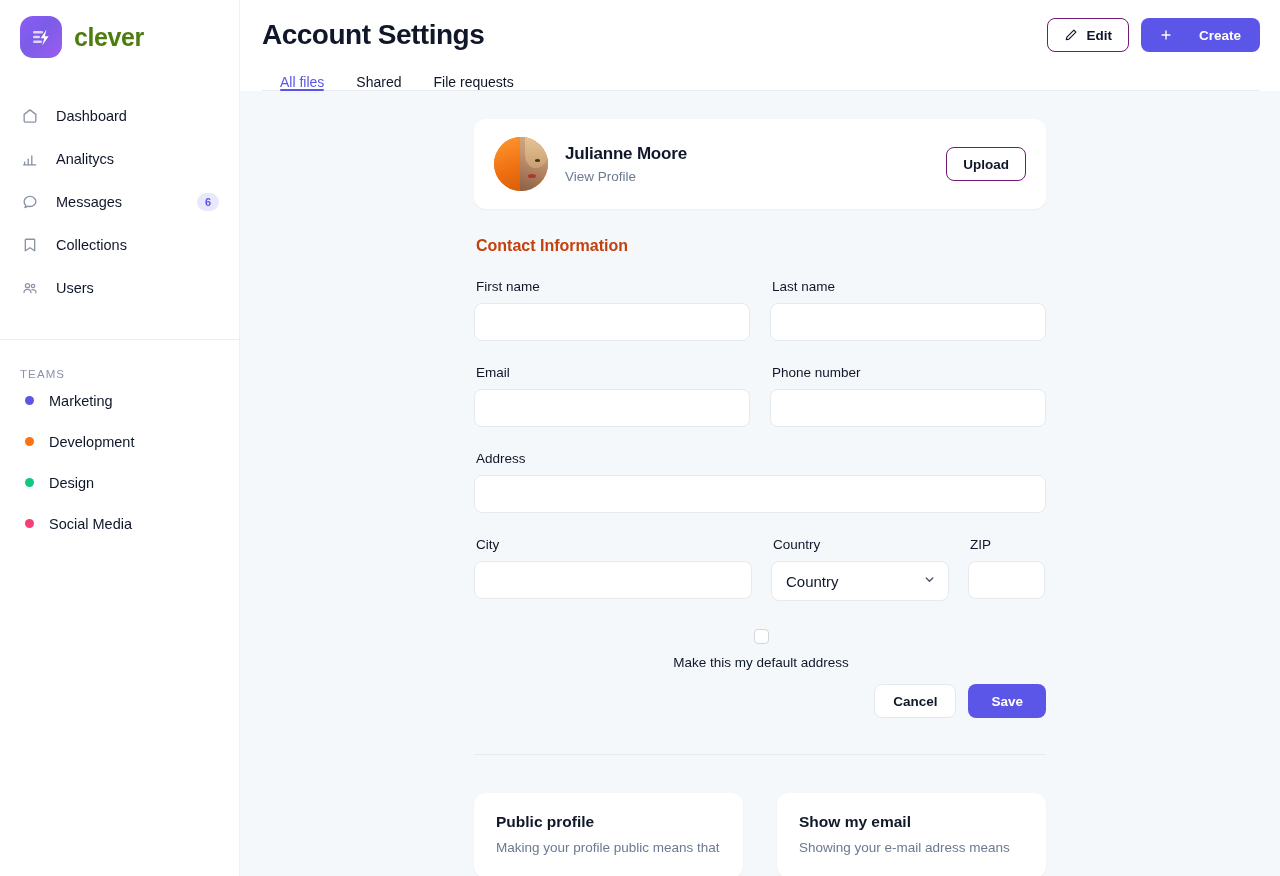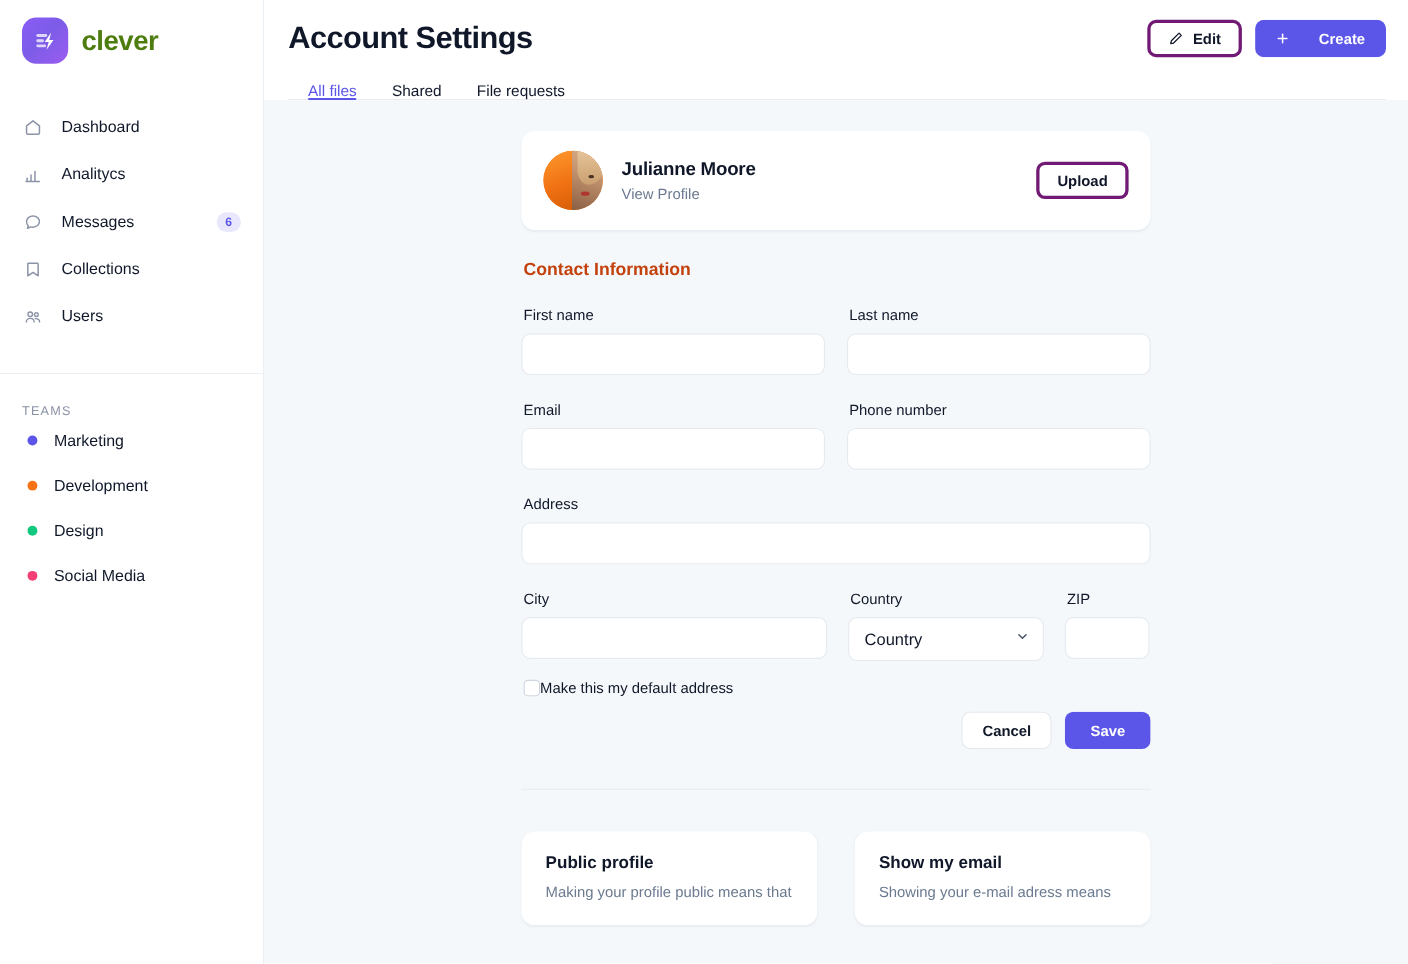--- a/index.html
+++ b/index.html
@@ -67,21 +67,21 @@
     padding-top: 18px;
   }
   .page-title { font-size: 28px; font-weight: 700; color: #0f1729; letter-spacing: -0.5px; }
   .topbar-actions { display: flex; align-items: center; gap: 12px; }
   .btn {
     border-radius: 8px; font-size: 13.5px; font-weight: 600;
     cursor: pointer; display: inline-flex; align-items: center; justify-content: center; gap: 8px;
     border: 1px solid transparent; font-family: inherit;
   }
   .btn-outline {
-    background: #ffffff; border: 3px solid #701a75; color: #0f1729;
+    background: #ffffff; border: 1px solid #701a75; color: #0f1729;
     height: 34px; padding: 0 16px;
   }
   .btn-primary {
     background: #5b56e8; color: #ffffff; height: 34px; padding: 0 18px; gap: 27px;
   }
   .btn-icon { display: inline-flex; align-items: center; }
   .btn-icon svg { display: block; }
 
   .tabs { display: flex; gap: 32px; padding: 22px 0 0 18px; position: relative; }
   .tab {
@@ -147,21 +147,21 @@
     width: 100%; height: 40px; background: #ffffff;
     border: 1px solid #e6eaef; border-radius: 8px;
     font-size: 15px; color: #0f1729; padding: 0 34px 0 14px;
     font-family: inherit; outline: none; appearance: none; cursor: pointer;
     display: flex; align-items: center;
   }
   .select-chevron {
     position: absolute; right: 13px; top: 50%; transform: translateY(-50%);
     pointer-events: none; color: #4a5568;
   }
-  .checkbox-row { display: flex; align-items: center; margin-top: 17px; padding-left: 2px; }
+  .checkbox-row { display: flex; align-items: center; gap: 11px; margin-top: 28px; padding-left: 2px; flex-direction: column; }
   .checkbox {
     width: 15px; height: 15px; border: 1.5px solid #cfd6e0;
     border-radius: 4px; background: #ffffff; cursor: pointer; flex: 0 0 15px;
   }
   .checkbox-label { font-size: 13.5px; color: #0f1729; }
   .form-actions { display: flex; justify-content: flex-end; gap: 12px; margin-top: 14px; }
   .btn-cancel {
     background: #ffffff; border: 1px solid #e4e8ee; color: #0f1729;
     height: 34px; padding: 0 18px;
   }

